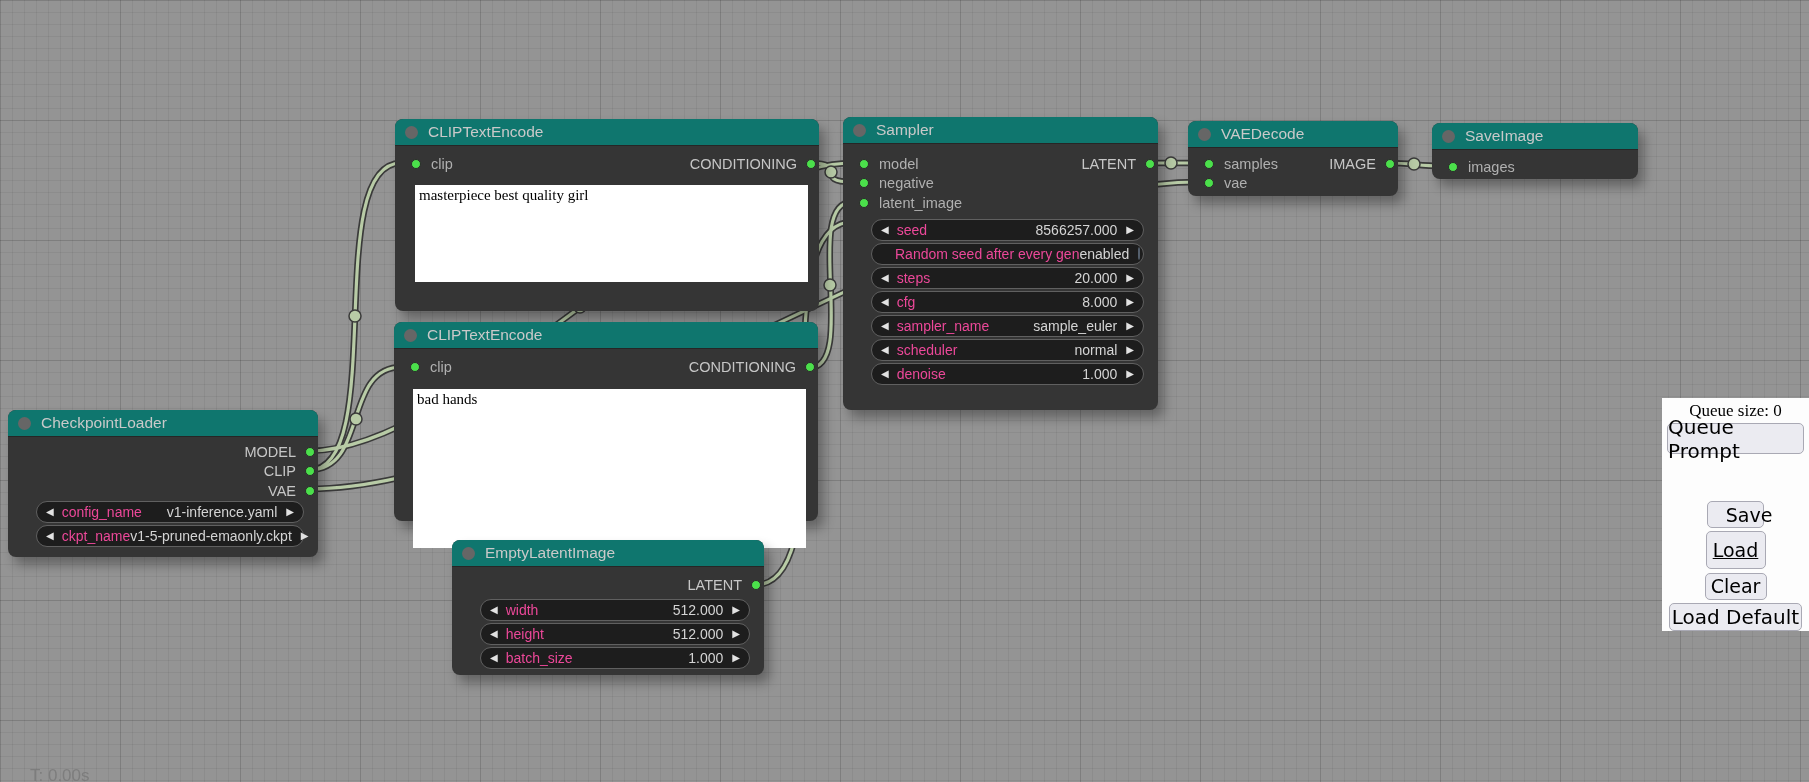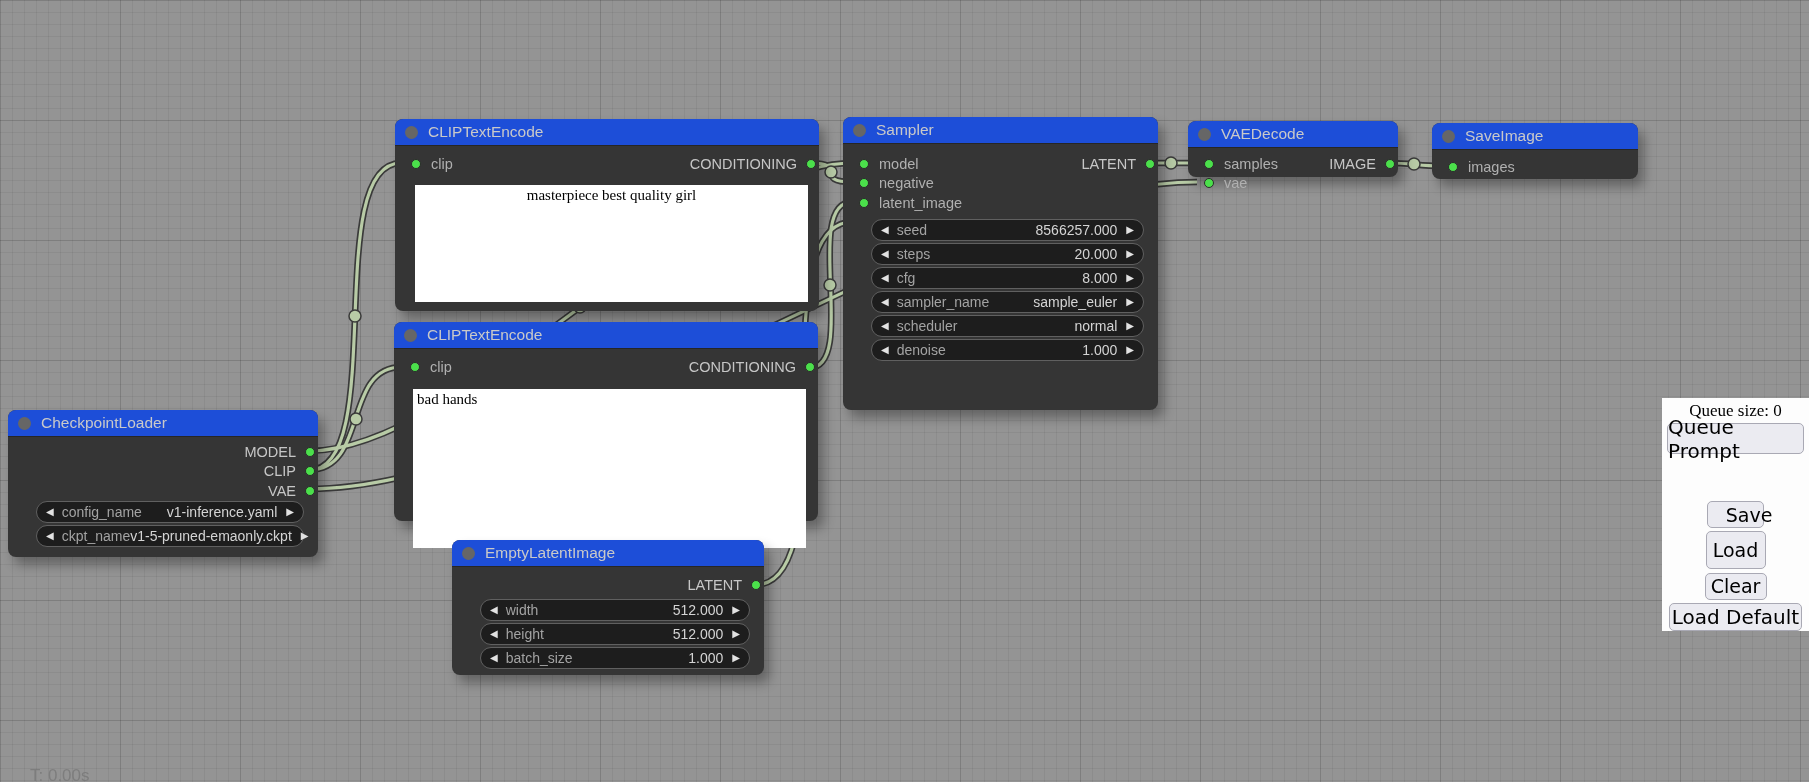--- a/index.html
+++ b/index.html
@@ -18,41 +18,41 @@
   svg.links{position:absolute;left:0;top:0;z-index:1;}
   .link-outline{fill:none;stroke:#3a3a3a;stroke-width:6.5px;}
   .link-core{fill:none;stroke:#b8cba6;stroke-width:3.2px;}
   .link-dot{fill:#b8cba6;stroke:#3a3a3a;stroke-width:1.5px;}
 
   .node{
     position:absolute;background:#353535;border-radius:8px;z-index:2;
     box-shadow:6px 8px 12px rgba(0,0,0,0.32);color:#b4b4b4;
   }
   .ntitle{
-    height:26px;background:#1d4ed8;border-radius:8px 8px 0 0;
+    height:26px;background:#0f766e;border-radius:8px 8px 0 0;
     border-bottom:1px solid #262626;display:flex;align-items:center;
     padding-left:10px;gap:10px;
   }
   .ndot{width:13px;height:13px;border-radius:50%;background:#666;flex:0 0 auto;}
   .ntext{font-size:15.5px;color:#c9c9c9;white-space:nowrap;}
   .nbody{position:relative;margin-left:14px;}
   .prow{position:relative;height:19.6px;display:flex;align-items:center;font-size:14.5px;}
   .plabel-in{margin-left:22px;color:#b0b0b0;}
   .plabel-out{margin-left:auto;margin-right:22px;color:#c6c6c6;}
   .pdot{position:absolute;width:10px;height:10px;border-radius:50%;background:#4be04b;border:1px solid #2b2b2b;box-sizing:border-box;top:50%;transform:translateY(-50%);}
   .pdot.in{left:2px;}
   .pdot.out{right:3px;}
   .widgets{display:flex;flex-direction:column;}
   .widget{
     height:22px;margin:2px 14px 0;border:1px solid #606060;border-radius:12px;
     background:#1d1d1d;display:flex;align-items:center;padding:0 9px;
     font-size:14px;box-sizing:border-box;white-space:nowrap;
   }
   .warrow{font-size:10px;color:#e2e2e2;line-height:1;}
-  .wlabel{margin-left:8px;color:#a3a3a3;}
+  .wlabel{margin-left:8px;color:#ec4899;}
   .wvalue{margin-left:auto;margin-right:9px;color:#d4d4d4;}
   .widget .warrow.right{margin-right:0;}
   .widget.toggle .wlabel{margin-left:14px;}
   .toggle-dot{width:13px;height:13px;border-radius:50%;background:#8ea7c2;border:1px solid #55606e;box-sizing:border-box;}
   textarea.prompt{
     position:absolute;background:#fff;color:#000;border:none;resize:none;
     font-family:"Liberation Serif",serif;font-size:15px;padding:2px 4px;
     box-sizing:border-box;outline:none;
   }
   .menu{
@@ -60,21 +60,21 @@
     background:#fdfdfd;z-index:3;display:flex;flex-direction:column;align-items:center;
   }
   .queue-size{font-family:"Liberation Serif",serif;font-size:17px;color:#000;margin-top:3px;}
   .mbtn{
     background:#ebebf1;border:1px solid #a9a9b4;border-radius:5px;color:#000;
     font-family:"DejaVu Sans",sans-serif;display:flex;align-items:center;justify-content:center;
     box-sizing:border-box;cursor:pointer;
   }
   .btn-queue{width:137px;height:31px;font-size:20px;margin-top:2px;}
   .btn-save{width:57px;height:30px;font-size:19px;margin-top:47px;padding-left:27px;}
-  .btn-load{width:60px;height:42px;font-size:19px;margin-top:3px;}
+  .btn-load{width:60px;height:42px;font-size:19px;margin-top:3px;text-decoration:underline;}
   .btn-clear{width:62px;height:30px;font-size:19px;margin-top:4px;}
   .btn-loaddefault{width:133px;height:31px;font-size:20px;margin-top:3px;}
 </style>
 </head>
 <body>
 
 <div class="stats">T: 0.00s</div>
 
 <svg class="links" width="1809" height="782">
   <g>
@@ -151,21 +151,21 @@
     <span class="ntext">CLIPTextEncode</span>
   </div>
   <div class="nbody" style="padding-top:8px;">
     <div class="prow">
       <span class="pdot in"></span>
       <span class="plabel-in">clip</span>
       <span class="plabel-out">CONDITIONING</span>
       <span class="pdot out"></span>
     </div>
   </div>
-  <textarea class="prompt" style="left: 20px; top: 66px; width: 393px; height: 117px; text-align: center;" spellcheck="false">masterpiece best quality girl</textarea>
+  <textarea class="prompt" style="left: 20px; top: 66px; width: 393px; height: 97px;" spellcheck="false">masterpiece best quality girl</textarea>
 </div>
 
 <div class="node" style="left:394px;top:322px;width:424px;height:199px;">
   <div class="ntitle">
     <span class="ndot"></span>
     <span class="ntext">CLIPTextEncode</span>
   </div>
   <div class="nbody" style="padding-top:8px;">
     <div class="prow">
       <span class="pdot in"></span>
@@ -230,20 +230,25 @@
       <span class="pdot in"></span>
       <span class="plabel-in">latent_image</span>
     </div>
     <div class="widgets" style="margin-top:4px;">
       <div class="widget">
         <span class="warrow">◀</span>
         <span class="wlabel">seed</span>
         <span class="wvalue">8566257.000</span>
         <span class="warrow right">▶</span>
       </div>
+      <div class="widget toggle">
+        <span class="wlabel">Random seed after every gen</span>
+        <span class="wvalue">enabled</span>
+        <span class="toggle-dot"></span>
+      </div>
       <div class="widget">
         <span class="warrow">◀</span>
         <span class="wlabel">steps</span>
         <span class="wvalue">20.000</span>
         <span class="warrow right">▶</span>
       </div>
       <div class="widget">
         <span class="warrow">◀</span>
         <span class="wlabel">cfg</span>
         <span class="wvalue">8.000</span>
@@ -264,21 +269,21 @@
       <div class="widget">
         <span class="warrow">◀</span>
         <span class="wlabel">denoise</span>
         <span class="wvalue">1.000</span>
         <span class="warrow right">▶</span>
       </div>
     </div>
   </div>
 </div>
 
-<div class="node" style="left:1188px;top:121px;width:210px;height:56px;">
+<div class="node" style="left:1188px;top:121px;width:210px;height:75px;">
   <div class="ntitle">
     <span class="ndot"></span>
     <span class="ntext">VAEDecode</span>
   </div>
   <div class="nbody" style="padding-top:6px;">
     <div class="prow">
       <span class="pdot in"></span>
       <span class="plabel-in">samples</span>
       <span class="plabel-out">IMAGE</span>
       <span class="pdot out"></span>

